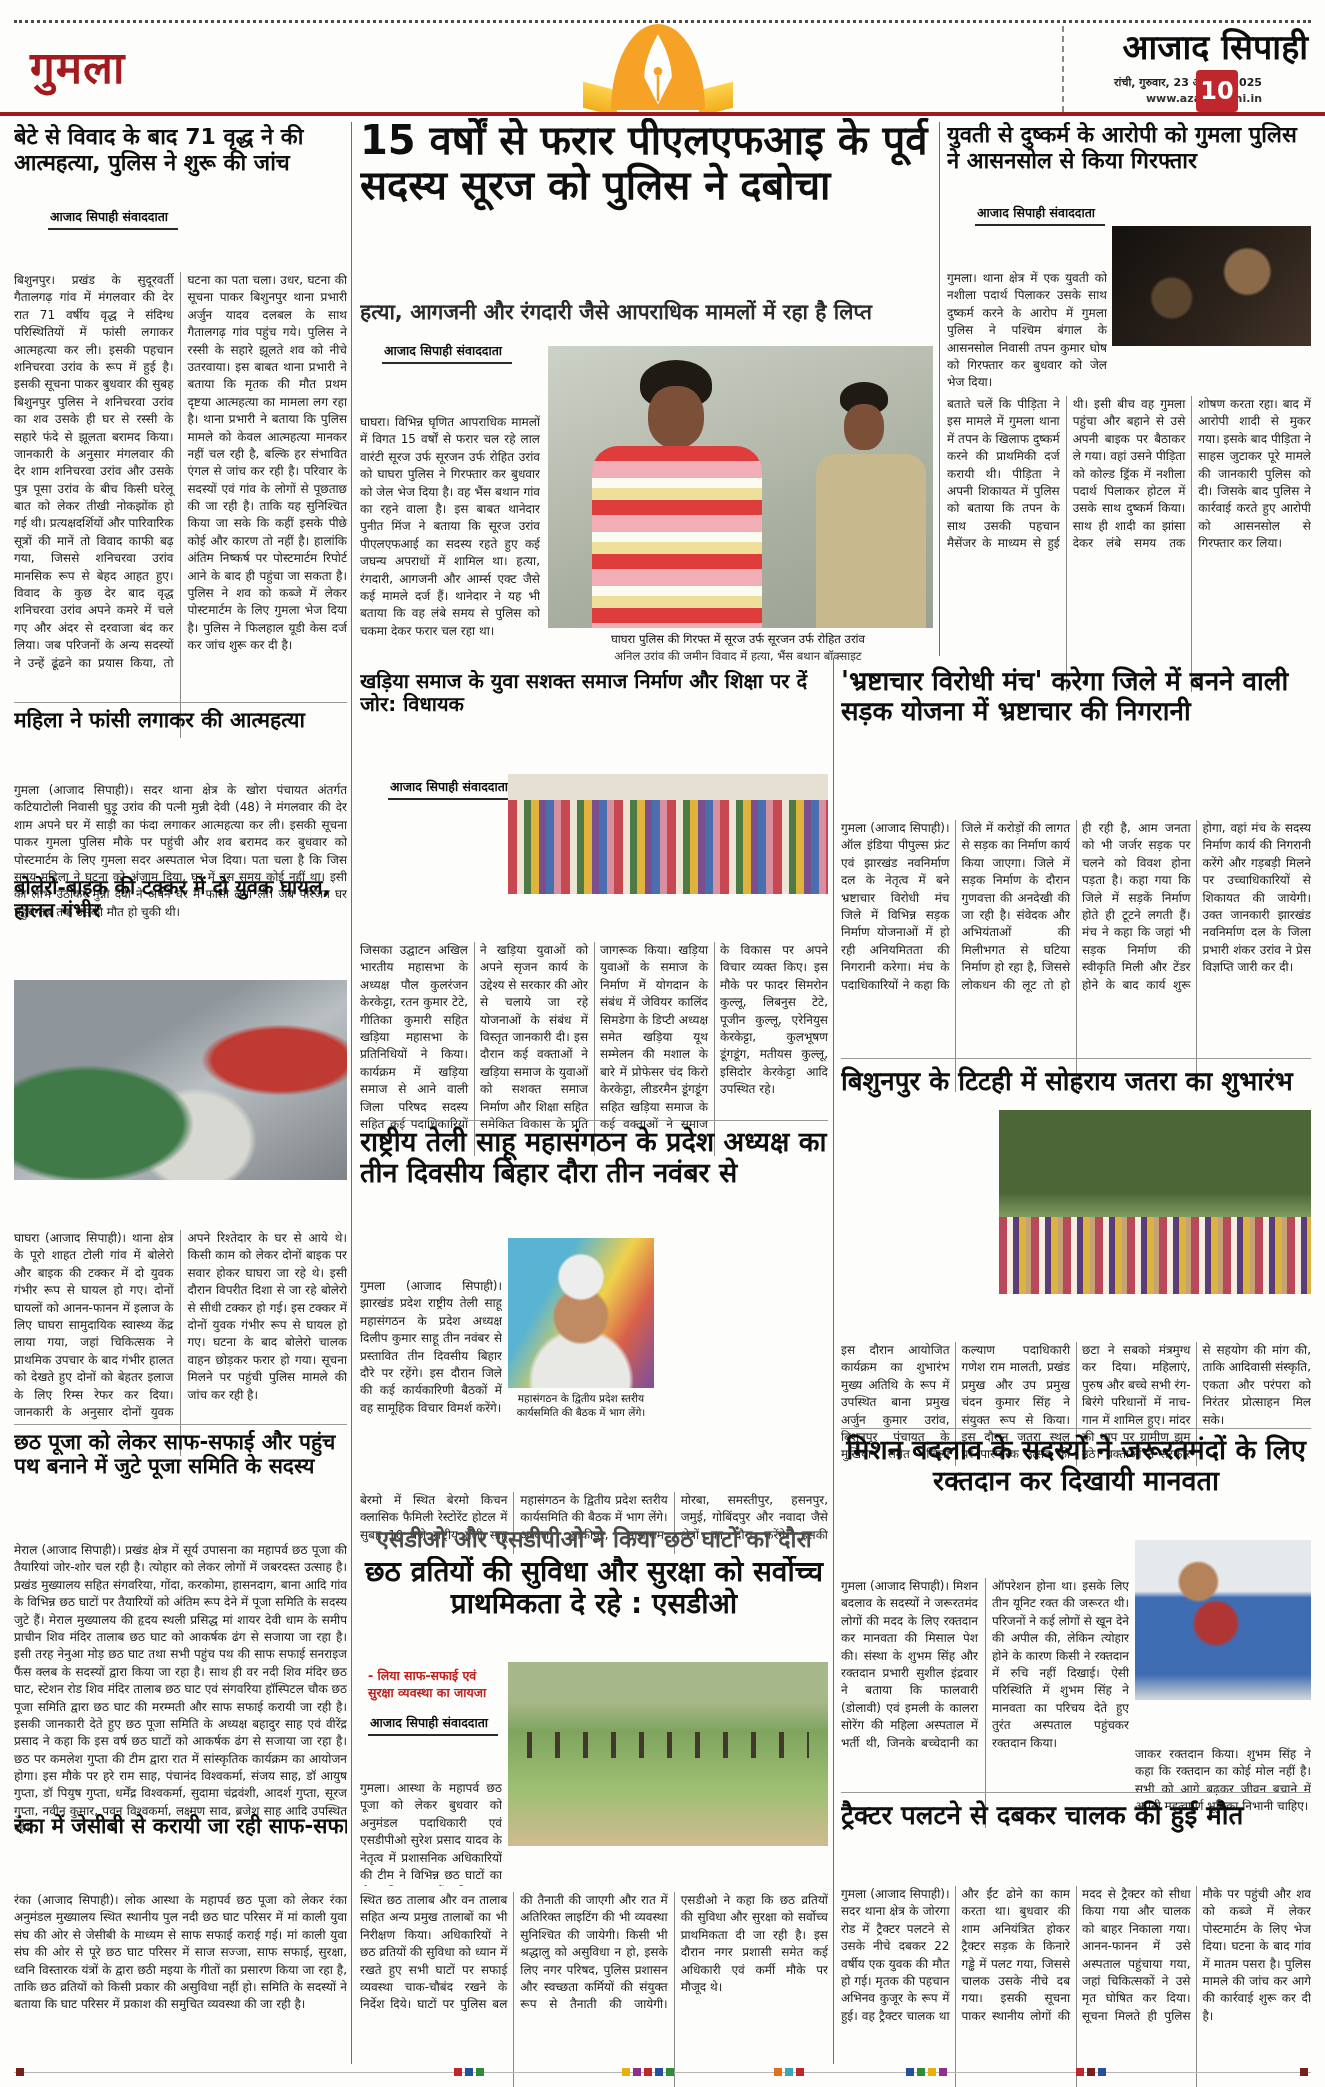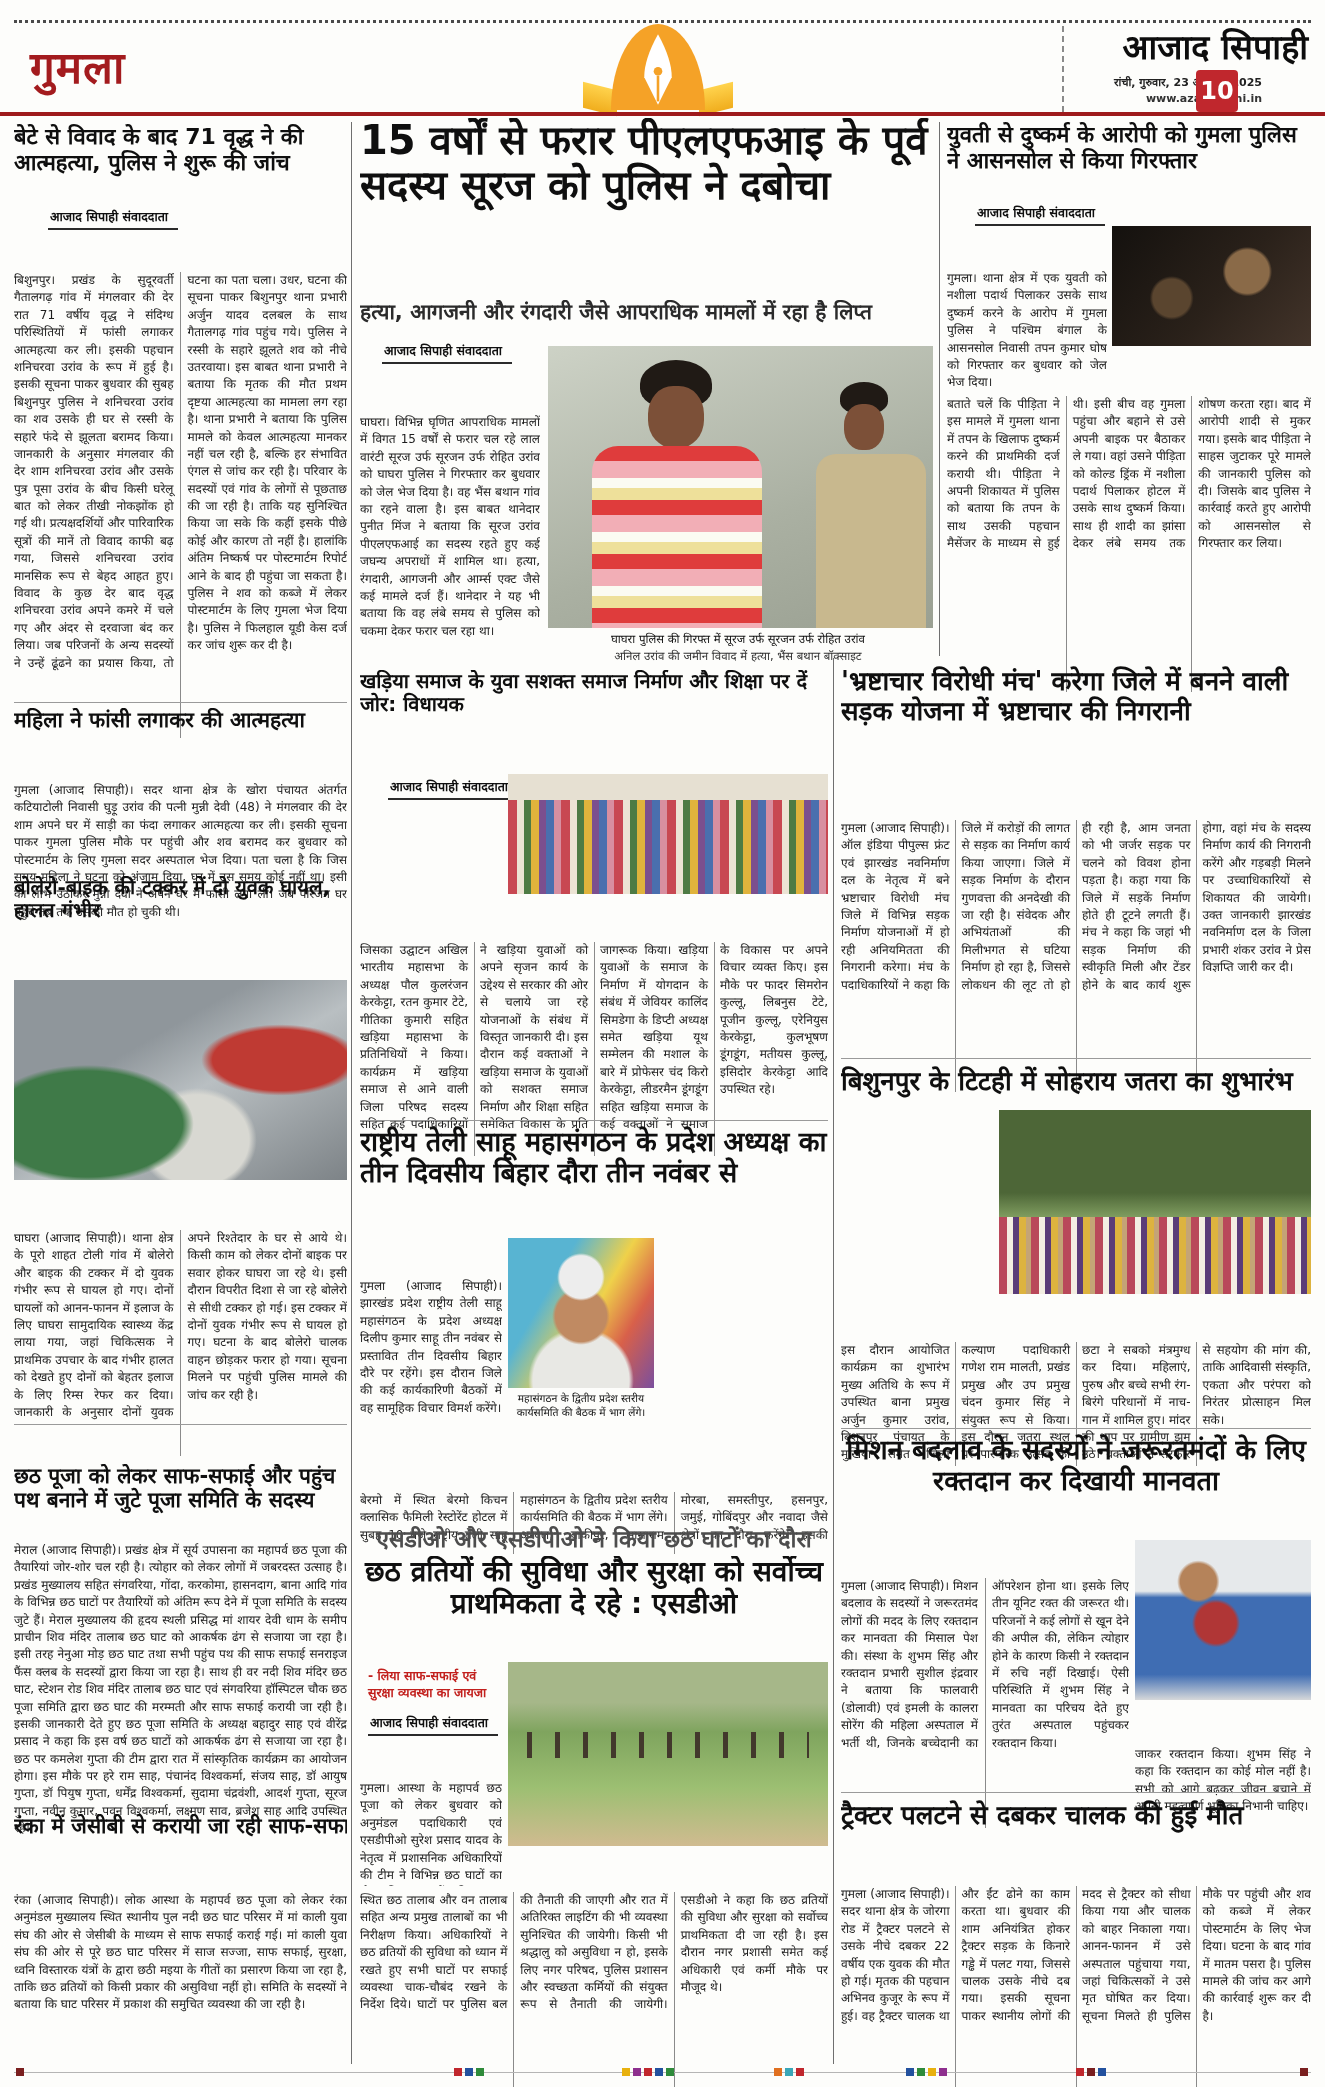--- a/index.html
+++ b/index.html
@@ -111,21 +111,21 @@
 
   <div class="hrule" style="left:14px;top:702px;width:333px;"></div>
   <div class="abs head" style="left:14px;top:708px;width:333px;height:30px;font-size:21px;white-space:nowrap;">महिला ने फांसी लगाकर की आत्महत्या</div>
   <div class="abs body-txt" style="left:14px;top:742px;width:333px;height:148px;">गुमला (आजाद सिपाही)। सदर थाना क्षेत्र के खोरा पंचायत अंतर्गत कटियाटोली निवासी घुड़ू उरांव की पत्नी मुन्नी देवी (48) ने मंगलवार की देर शाम अपने घर में साड़ी का फंदा लगाकर आत्महत्या कर ली। इसकी सूचना पाकर गुमला पुलिस मौके पर पहुंची और शव बरामद कर बुधवार को पोस्टमार्टम के लिए गुमला सदर अस्पताल भेज दिया। पता चला है कि जिस समय महिला ने घटना को अंजाम दिया, घर में उस समय कोई नहीं था। इसी का लाभ उठाकर मुन्नी देवी ने अपने घर में फांसी लगा ली। जब परिजन घर पहुंचे तब तक उसकी मौत हो चुकी थी।</div>
 
   <div class="abs head" style="left:14px;top:876px;width:333px;height:74px;font-size:20px;">बोलेरो-बाइक की टक्कर में दो युवक घायल, हालत गंभीर</div>
   <div class="photo" id="ph-bolero" style="left:14px;top:980px;width:333px;height:200px;"></div>
   <div class="abs body-txt cols2" style="left:14px;top:1190px;width:333px;height:226px;">घाघरा (आजाद सिपाही)। थाना क्षेत्र के पूरो शाहत टोली गांव में बोलेरो और बाइक की टक्कर में दो युवक गंभीर रूप से घायल हो गए। दोनों घायलों को आनन-फानन में इलाज के लिए घाघरा सामुदायिक स्वास्थ्य केंद्र लाया गया, जहां चिकित्सक ने प्राथमिक उपचार के बाद गंभीर हालत को देखते हुए दोनों को बेहतर इलाज के लिए रिम्स रेफर कर दिया। जानकारी के अनुसार दोनों युवक अपने रिश्तेदार के घर से आये थे। किसी काम को लेकर दोनों बाइक पर सवार होकर घाघरा जा रहे थे। इसी दौरान विपरीत दिशा से जा रहे बोलेरो से सीधी टक्कर हो गई। इस टक्कर में दोनों युवक गंभीर रूप से घायल हो गए। घटना के बाद बोलेरो चालक वाहन छोड़कर फरार हो गया। सूचना मिलने पर पहुंची पुलिस मामले की जांच कर रही है।</div>
 
   <div class="hrule" style="left:14px;top:1424px;width:333px;"></div>
-  <div class="abs head" style="left:14px;top:1464px;width:333px;height:64px;font-size:21px;">छठ पूजा को लेकर साफ-सफाई और पहुंच पथ बनाने में जुटे पूजा समिति के सदस्य</div>
+  <div class="abs head" style="left:14px;top:1430px;width:333px;height:64px;font-size:21px;">छठ पूजा को लेकर साफ-सफाई और पहुंच पथ बनाने में जुटे पूजा समिति के सदस्य</div>
   <div class="abs body-txt" style="left:14px;top:1502px;width:333px;height:304px;">मेराल (आजाद सिपाही)। प्रखंड क्षेत्र में सूर्य उपासना का महापर्व छठ पूजा की तैयारियां जोर-शोर चल रही है। त्योहार को लेकर लोगों में जबरदस्त उत्साह है। प्रखंड मुख्यालय सहित संगवरिया, गोंदा, करकोमा, हासनदाग, बाना आदि गांव के विभिन्न छठ घाटों पर तैयारियों को अंतिम रूप देने में पूजा समिति के सदस्य जुटे हैं। मेराल मुख्यालय की हृदय स्थली प्रसिद्ध मां शायर देवी धाम के समीप प्राचीन शिव मंदिर तालाब छठ घाट को आकर्षक ढंग से सजाया जा रहा है। इसी तरह नेनुआ मोड़ छठ घाट तथा सभी पहुंच पथ की साफ सफाई सनराइज फैंस क्लब के सदस्यों द्वारा किया जा रहा है। साथ ही वर नदी शिव मंदिर छठ घाट, स्टेशन रोड शिव मंदिर तालाब छठ घाट एवं संगवरिया हॉस्पिटल चौक छठ पूजा समिति द्वारा छठ घाट की मरम्मती और साफ सफाई करायी जा रही है। इसकी जानकारी देते हुए छठ पूजा समिति के अध्यक्ष बहादुर साह एवं वीरेंद्र प्रसाद ने कहा कि इस वर्ष छठ घाटों को आकर्षक ढंग से सजाया जा रहा है। छठ पर कमलेश गुप्ता की टीम द्वारा रात में सांस्कृतिक कार्यक्रम का आयोजन होगा। इस मौके पर हरे राम साह, पंचानंद विश्वकर्मा, संजय साह, डॉ आयुष गुप्ता, डॉ पियुष गुप्ता, धर्मेंद्र विश्वकर्मा, सुदामा चंद्रवंशी, आदर्श गुप्ता, सूरज गुप्ता, नवीन कुमार, पवन विश्वकर्मा, लक्ष्मण साव, ब्रजेश साह आदि उपस्थित रहे।</div>
 
   <div class="abs head" style="left:14px;top:1814px;width:333px;height:32px;font-size:21px;white-space:nowrap;">रंका में जेसीबी से करायी जा रही साफ-सफाई</div>
   <div class="abs body-txt" style="left:14px;top:1852px;width:333px;height:210px;">रंका (आजाद सिपाही)। लोक आस्था के महापर्व छठ पूजा को लेकर रंका अनुमंडल मुख्यालय स्थित स्थानीय पुल नदी छठ घाट परिसर में मां काली युवा संघ की ओर से जेसीबी के माध्यम से साफ सफाई कराई गई। मां काली युवा संघ की ओर से पूरे छठ घाट परिसर में साज सज्जा, साफ सफाई, सुरक्षा, ध्वनि विस्तारक यंत्रों के द्वारा छठी मइया के गीतों का प्रसारण किया जा रहा है, ताकि छठ व्रतियों को किसी प्रकार की असुविधा नहीं हो। समिति के सदस्यों ने बताया कि घाट परिसर में प्रकाश की समुचित व्यवस्था की जा रही है।</div>
 
   <div class="abs head" style="left:360px;top:118px;width:573px;height:172px;font-size:40px;line-height:1.12;">15 वर्षों से फरार पीएलएफआइ के पूर्व सदस्य सूरज को पुलिस ने दबोचा</div>
   <div class="abs head" style="left:360px;top:300px;width:573px;height:30px;font-size:21px;color:#2b2b2b;">हत्या, आगजनी और रंगदारी जैसे आपराधिक मामलों में रहा है लिप्त</div>
   <div class="abs" style="left:382px;top:340px;">
     <span class="byline">आजाद सिपाही संवाददाता</span>
   </div>

